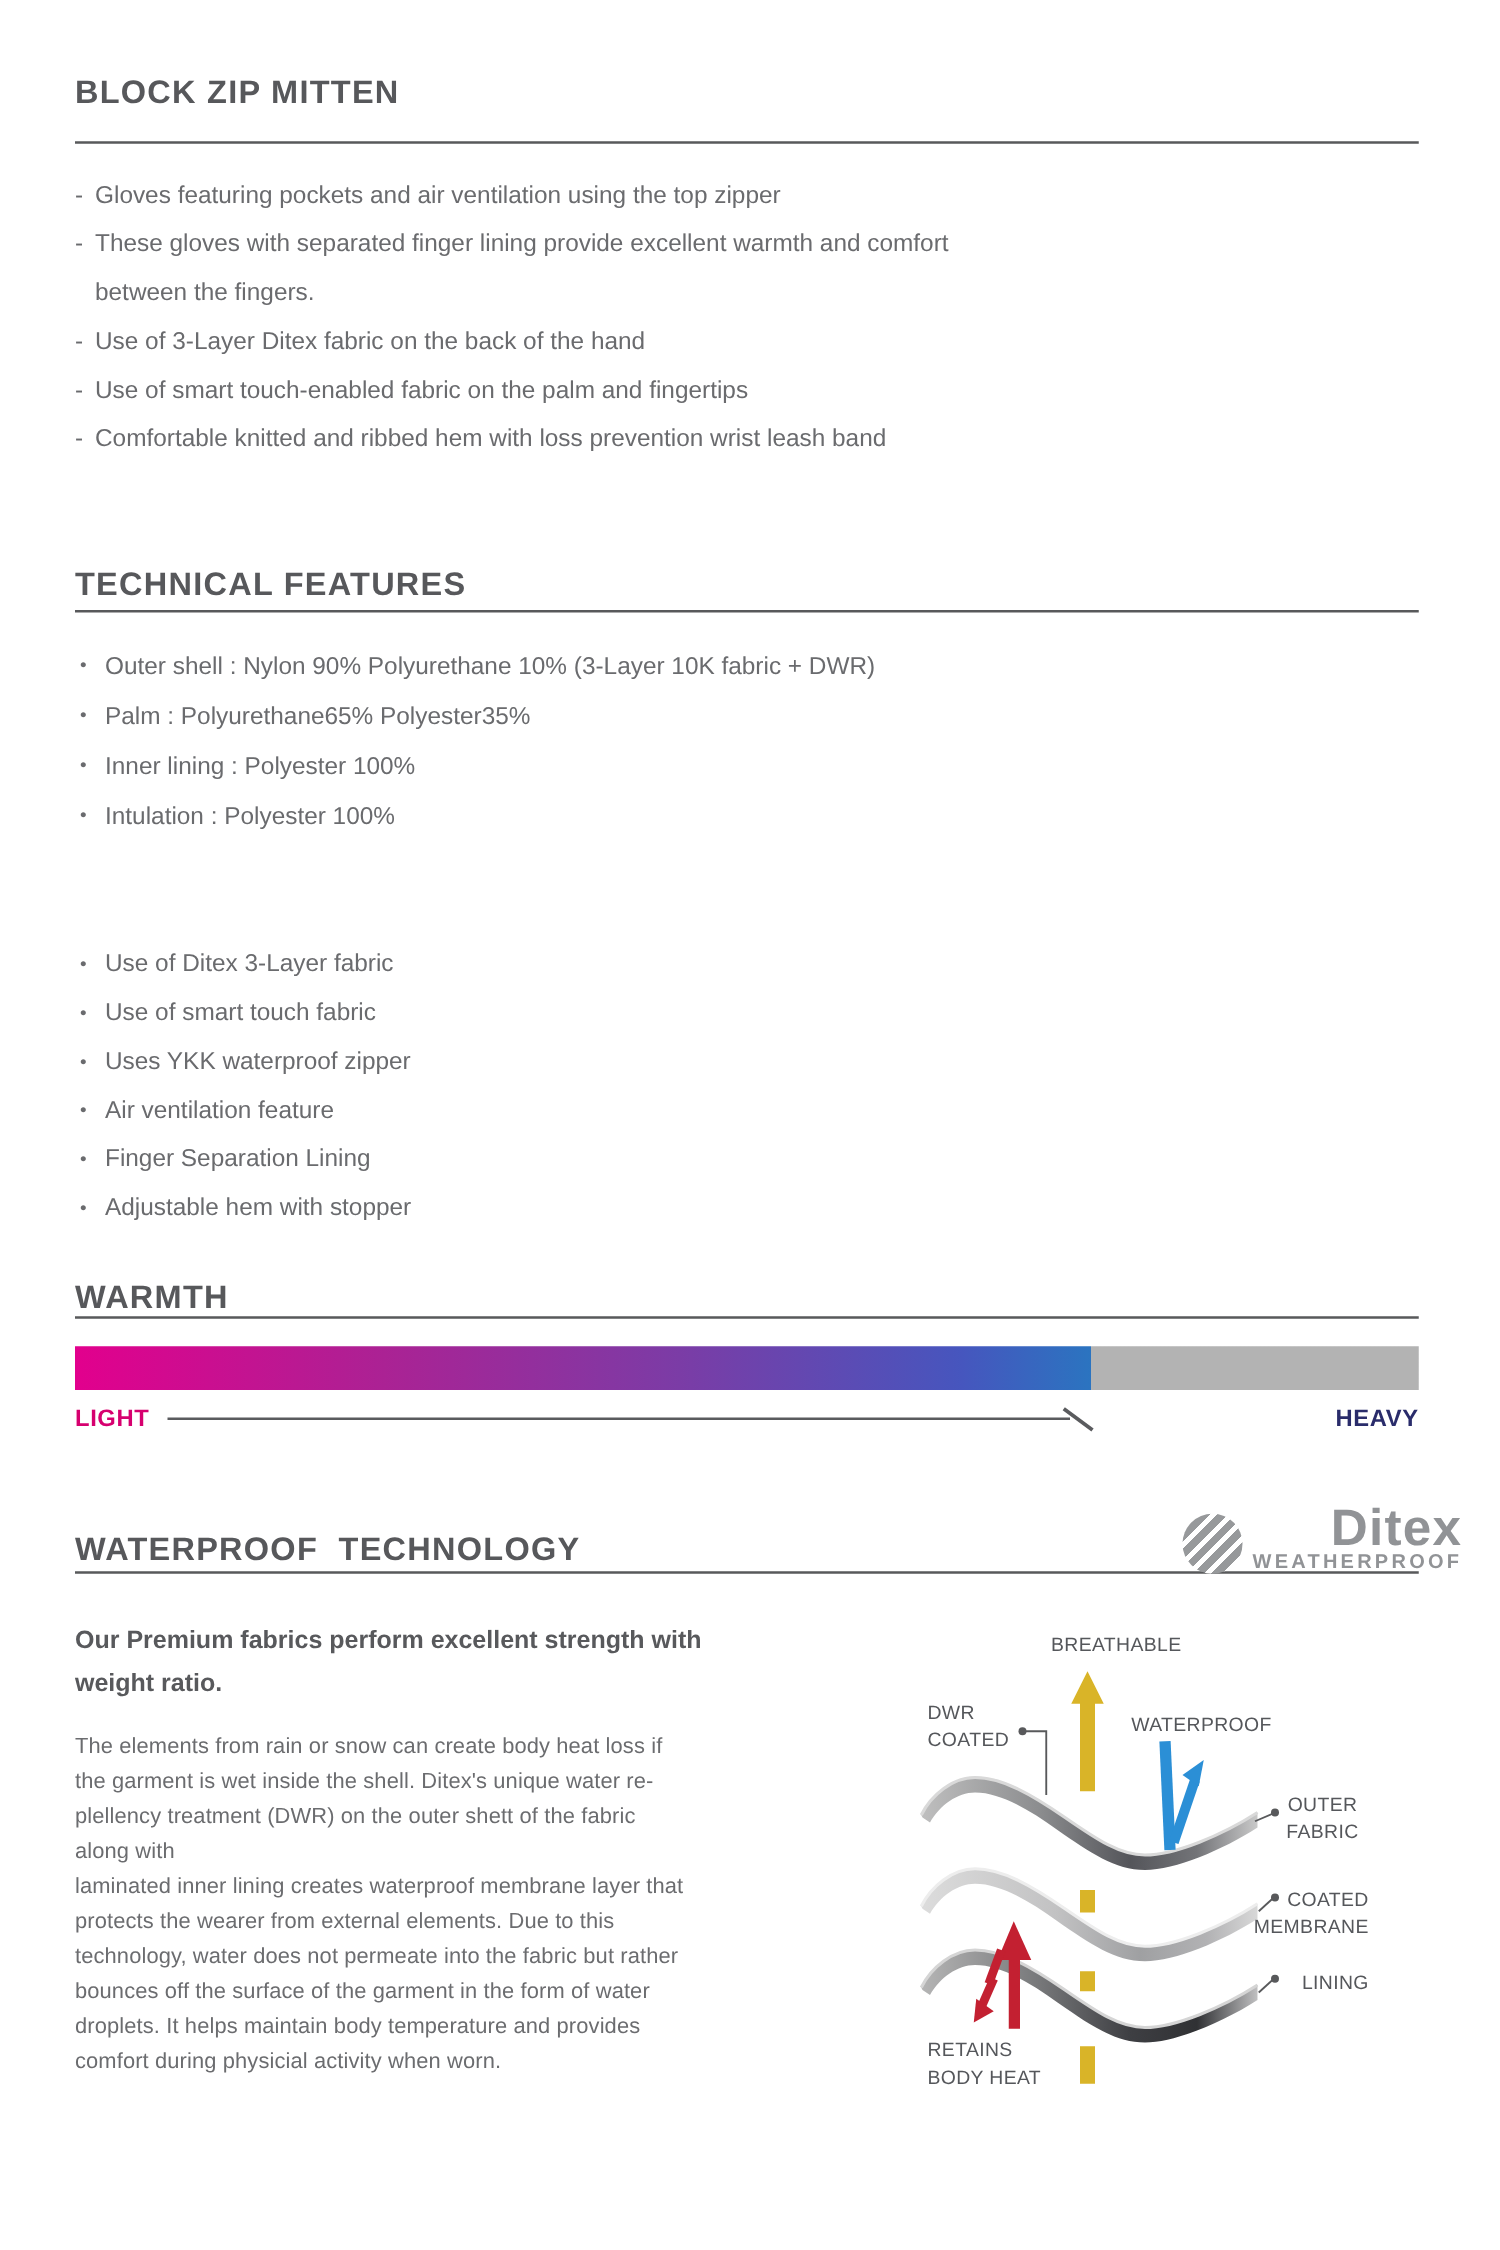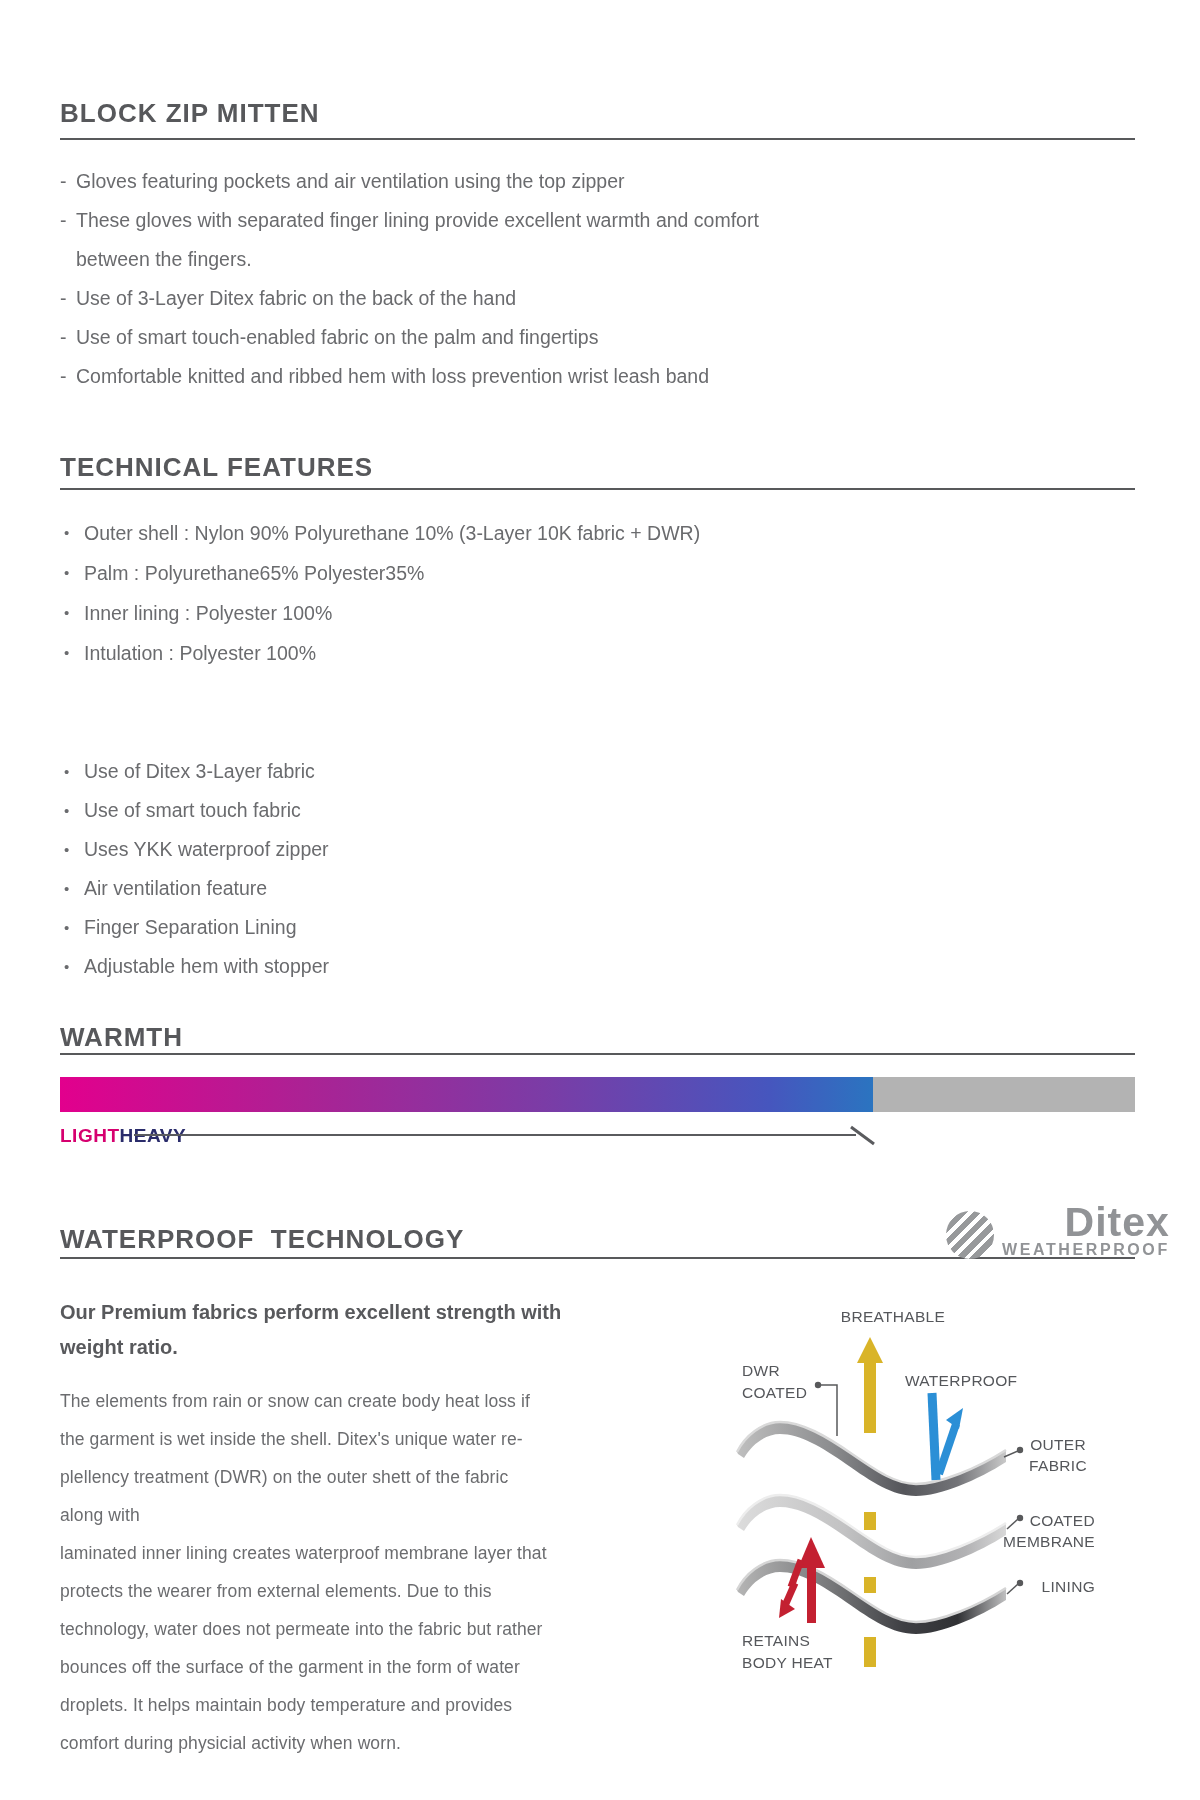--- a/index.html
+++ b/index.html
@@ -13,21 +13,21 @@
   .abs { position:absolute; }
 
   
   .sec-heading {
     font-size:26px; font-weight:bold; color:#57585b; letter-spacing:1px;
     line-height:26px; border-bottom:2px solid #58595b; white-space:pre;
   }
 
   
   #sec-overview { left:60px; top:60px; width:1075px; }
-  #sec-overview .sec-heading { padding-bottom:12px;margin-top:40px; }
+  #sec-overview .sec-heading { padding-bottom:27px; }
   .dash-list { margin-top:22px; list-style:none; }
   .dash-list li {
     display:flex; font-size:19.5px; line-height:39px; color:#6a6b6e;
   }
   .dash-list .dash { width:16px; flex:0 0 16px; }
   .dash-list .txt { white-space:pre-line; }
 
   
   #sec-technical { left:60px; top:454px; width:1075px; }
   #sec-technical .sec-heading { padding-bottom:8px; }
@@ -42,36 +42,36 @@
   #materials-list li { line-height:40px; }
   .feature-cols { position:relative; margin-top:79px; }
   .feature-cols .dot-list li { line-height:39px; }
   #features-col2 { position:absolute; left:572px; top:0; }
 
   
   #sec-warmth { left:60px; top:1024px; width:1075px; }
   #sec-warmth .sec-heading { padding-bottom:3px; }
   #warmth-bar { margin-top:22px; height:35px; width:100%; }
   #warmth-labels {
-    display:flex; justify-content:flex-start; margin-top:13px;
+    display:flex; justify-content:space-between; margin-top:13px;
     font-size:19px; font-weight:bold; line-height:22px; letter-spacing:.5px;
   }
   #warmth-light { color:#d6006f; }
   #warmth-heavy { color:#2a2c6b; }
   #warmth-tick { left:132px; top:1125px; width:750px; height:22px; }
 
   
   #sec-waterproof { left:60px; top:1226px; width:1075px; }
   #sec-waterproof .sec-heading { padding-bottom:5px; }
   #wp-headline {
     margin-top:36px; width:530px; font-size:20px; font-weight:bold;
     color:#58595c; line-height:35px;
   }
   #wp-body {
-    margin-top:17px; width:665px; font-size:17.5px; line-height:38px;
+    margin-top:17px; width:665px; font-size:17.5px; line-height:28px;
     color:#6b6c6f; white-space:pre-line; letter-spacing:.1px;
   }
 
   
   #ditex-logo { left:946px; top:1204px; display:flex; align-items:flex-end; gap:8px; }
   #ditex-globe {
     width:48px; height:48px; border-radius:50%;
     background:repeating-linear-gradient(135deg,#97999b 0px,#97999b 6px,#ffffff 6px,#ffffff 10px);
   }
   #ditex-text { display:flex; flex-direction:column; align-items:flex-end;justify-content:flex-end; }

